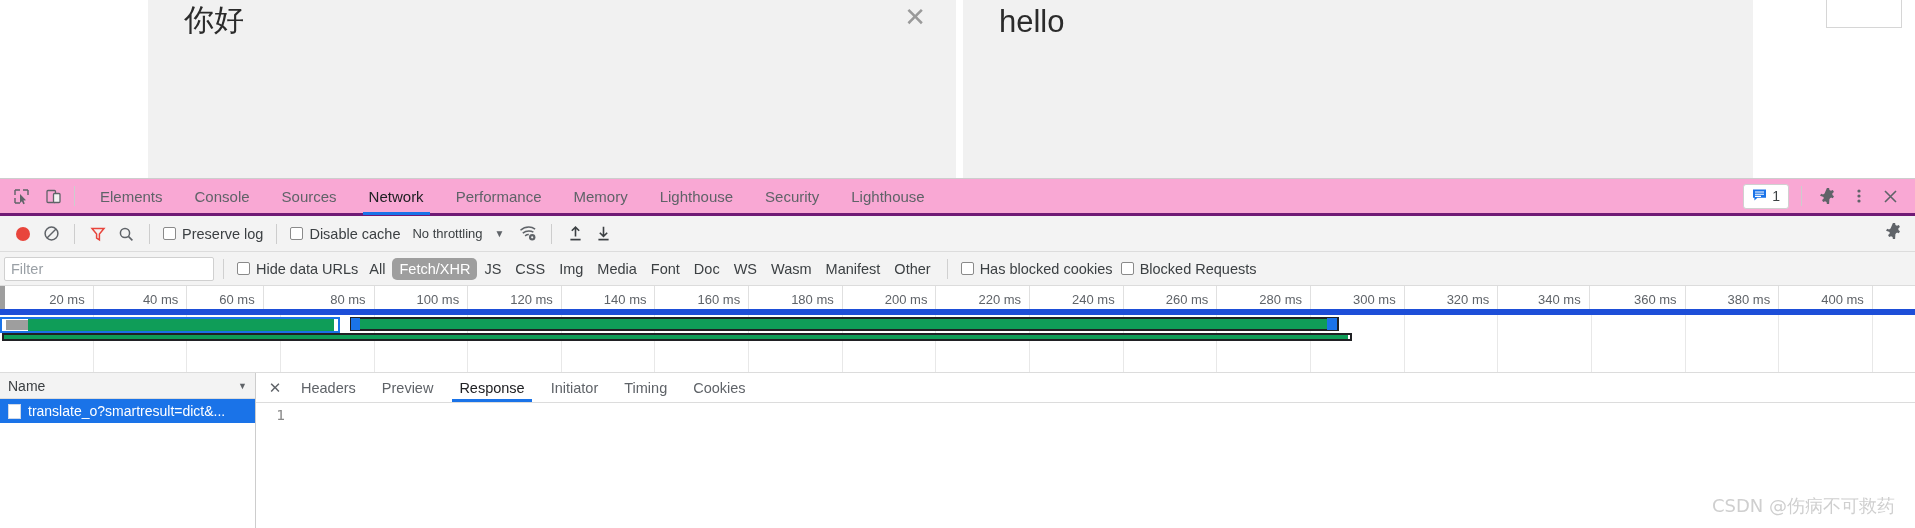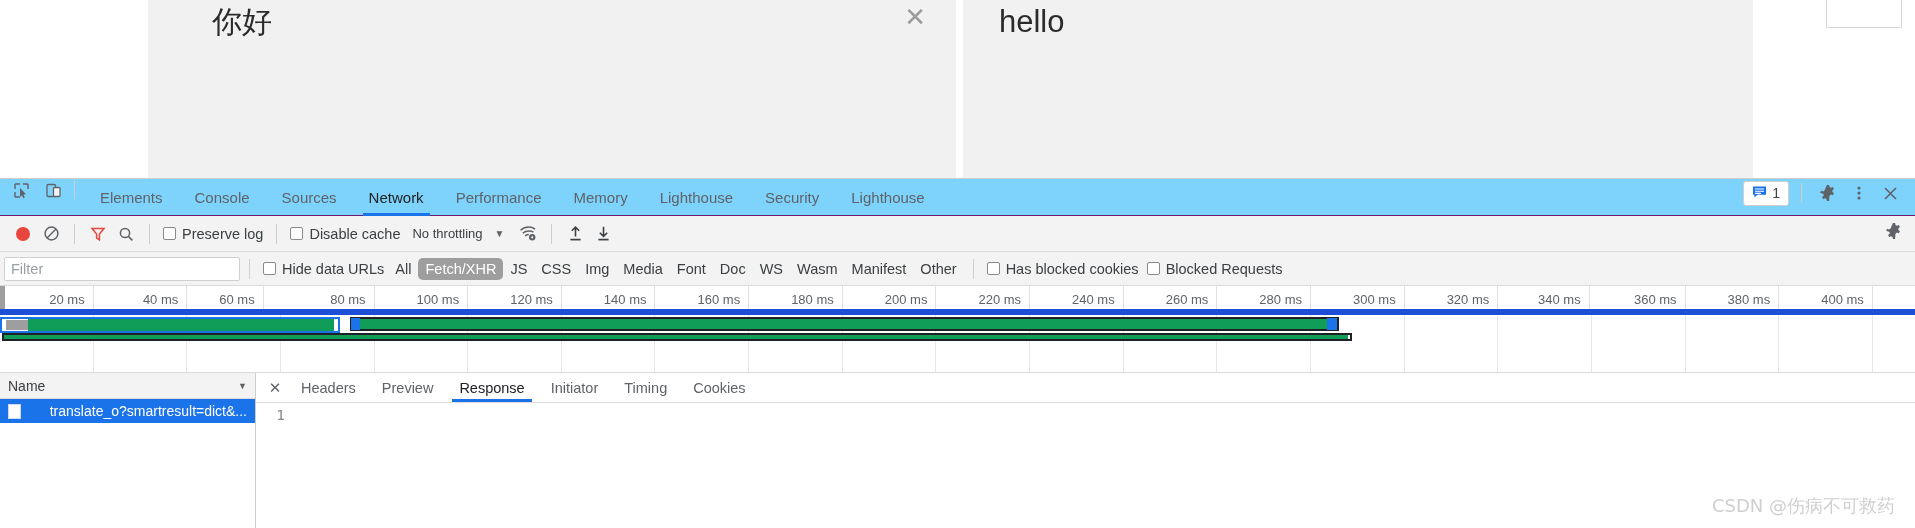--- a/index.html
+++ b/index.html
@@ -16,42 +16,42 @@
   .trans-panel {
     position: absolute; top: 0; background: #f1f1f1;
   }
   .trans-left { left: 148px; top: 0; width: 808px; height: 178px; }
   .trans-right { left: 963px; top: 0; width: 790px; height: 178px; padding-left: 44px; }
   .trans-text {
     position: absolute; left: 36px; top: 0px;
     font-size: 31px; color: #2b2b2b; line-height: 44px;
     white-space: pre;
   }
-  .trans-text.cjk { font-family: Liberation Sans, sans-serif; font-size: 30px; margin-left: 28px; }
+  .trans-text.cjk { font-family: Liberation Mono, monospace; font-size: 30px; }
   .clear-x {
     position: absolute; right: 30px; top: 4px;
     font-size: 26px; color: #9a9a9a; line-height: 26px;
     font-family: "Liberation Sans", sans-serif; cursor: pointer;
   }
   .corner-box {
     position: absolute; left: 1826px; top: 0px; width: 76px; height: 28px;
     background: #ffffff; border: 1px solid #d6d6d6; border-top: none;
   }
 
   
   .devtools {
     position: absolute; left: 0; top: 178px; width: 1915px; height: 350px;
     background: #ffffff; border-top: 1px solid #cdcdcd;
     font-size: 14px; color: #3c4043;
   }
 
   
   .dt-tabbar {
-    position: relative; height: 37px; background: #7dd3fc;
-    border-bottom: 1px solid #701a75; display: flex; align-items: flex-start;
+    position: relative; height: 37px; background: #f9a8d4;
+    border-bottom: 3px solid #701a75; display: flex; align-items: center;
   }
   .dt-icons { display: flex; align-items: center; padding-left: 10px; gap: 9px; }
   .dt-iconbtn { width: 23px; height: 23px; display: flex; align-items: center; justify-content: center; cursor: pointer; }
   .vdiv { width: 1px; height: 20px; background: #cdcdcd; margin: 0 9px; }
   .dt-tabs { display: flex; align-items: stretch; height: 37px; }
   .dt-tab {
     display: flex; align-items: center; padding: 0 16px; height: 37px;
     font-size: 15px; color: #5f6368; cursor: pointer; white-space: nowrap;
     position: relative;
   }
@@ -84,21 +84,21 @@
   .throttle { font-size: 13px; color: #3c4043; white-space: nowrap; padding-left: 8px; cursor: pointer; }
   .caret { font-size: 10px; color: #5f6368; padding: 0 10px 0 12px; cursor: pointer; }
   .tb-gear-right { position: absolute; right: 12px; top: 6px; cursor: pointer; }
 
   
   .filter-bar {
     position: relative; height: 34px; background: #f3f3f3;
     border-bottom: 1px solid #dcdcdc; display: flex; align-items: center;
   }
   .filter-input {
-    width: 236px; height: 24px; margin-left: 4px; background: #ffffff;
+    width: 210px; height: 24px; margin-left: 4px; background: #ffffff;
     border: 1px solid #d0d0d0; border-radius: 2px; padding: 0 6px;
     font-size: 14.5px; color: #3c4043; font-family: "Liberation Sans", sans-serif;
     outline: none;
   }
   .filter-input::placeholder { color: #9aa0a6; }
   .fsep { width: 1px; height: 20px; background: #d0d0d0; margin: 0 9px; }
   .ftype {
     font-size: 14.5px; color: #3c4043; padding: 3px 7px; border-radius: 5px;
     cursor: pointer; white-space: nowrap;
   }
@@ -129,21 +129,21 @@
   .left-pane { width: 256px; border-right: 1px solid #cdcdcd; background: #ffffff; position: relative; }
   .name-hdr {
     height: 26px; background: #f3f3f3; border-bottom: 1px solid #dcdcdc;
     display: flex; align-items: center; padding: 0 8px;
     font-size: 14px; color: #3c4043;
   }
   .name-hdr .sortcaret { margin-left: auto; font-size: 9px; color: #5f6368; }
   .req-row {
     height: 24px; background: #1a73e8; color: #ffffff;
     display: flex; align-items: center; gap: 7px; padding: 0 8px;
-    font-size: 14px; cursor: pointer; white-space: nowrap; overflow: hidden; justify-content: space-between;
+    font-size: 14px; cursor: pointer; white-space: nowrap; overflow: hidden;
   }
   .req-icon { width: 13px; height: 15px; background: #ffffff; border: 1px solid #cfd8e8; flex: 0 0 auto; }
 
   .right-pane { flex: 1; position: relative; background: #ffffff; }
   .detail-tabbar {
     height: 30px; background: #ffffff; border-bottom: 1px solid #dcdcdc;
     display: flex; align-items: stretch; padding-left: 6px;
   }
   .dclose {
     width: 26px; display: flex; align-items: center; justify-content: center;

